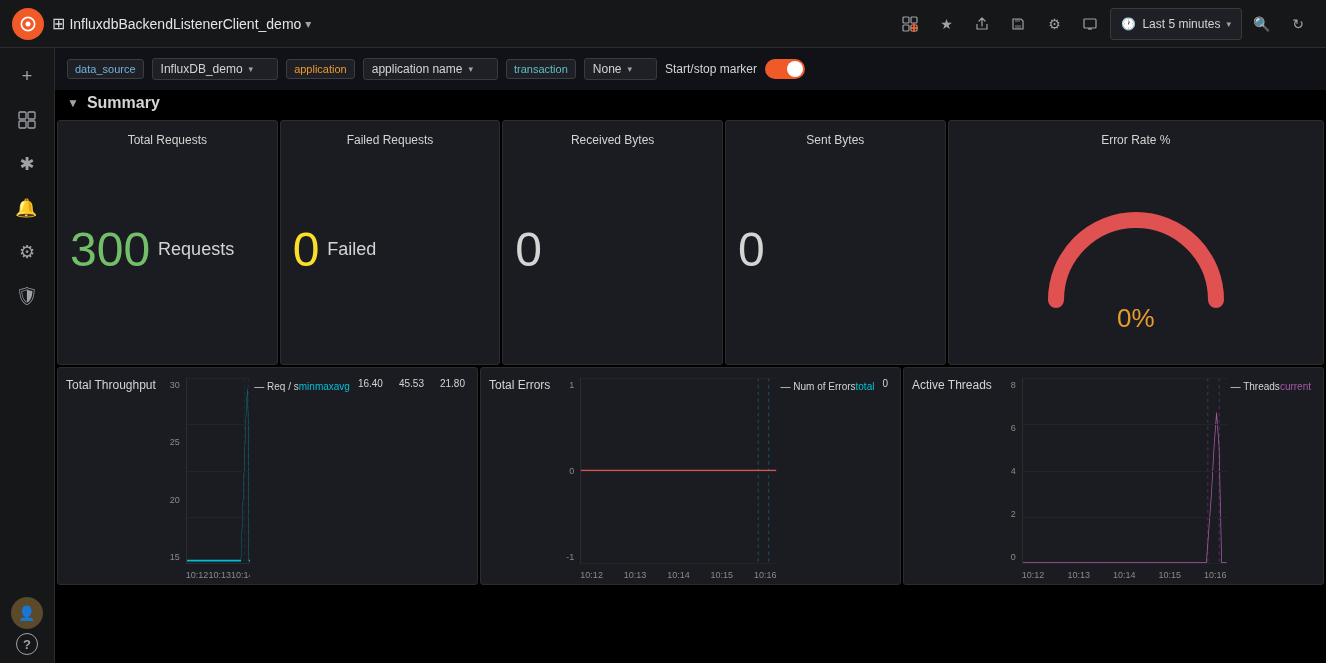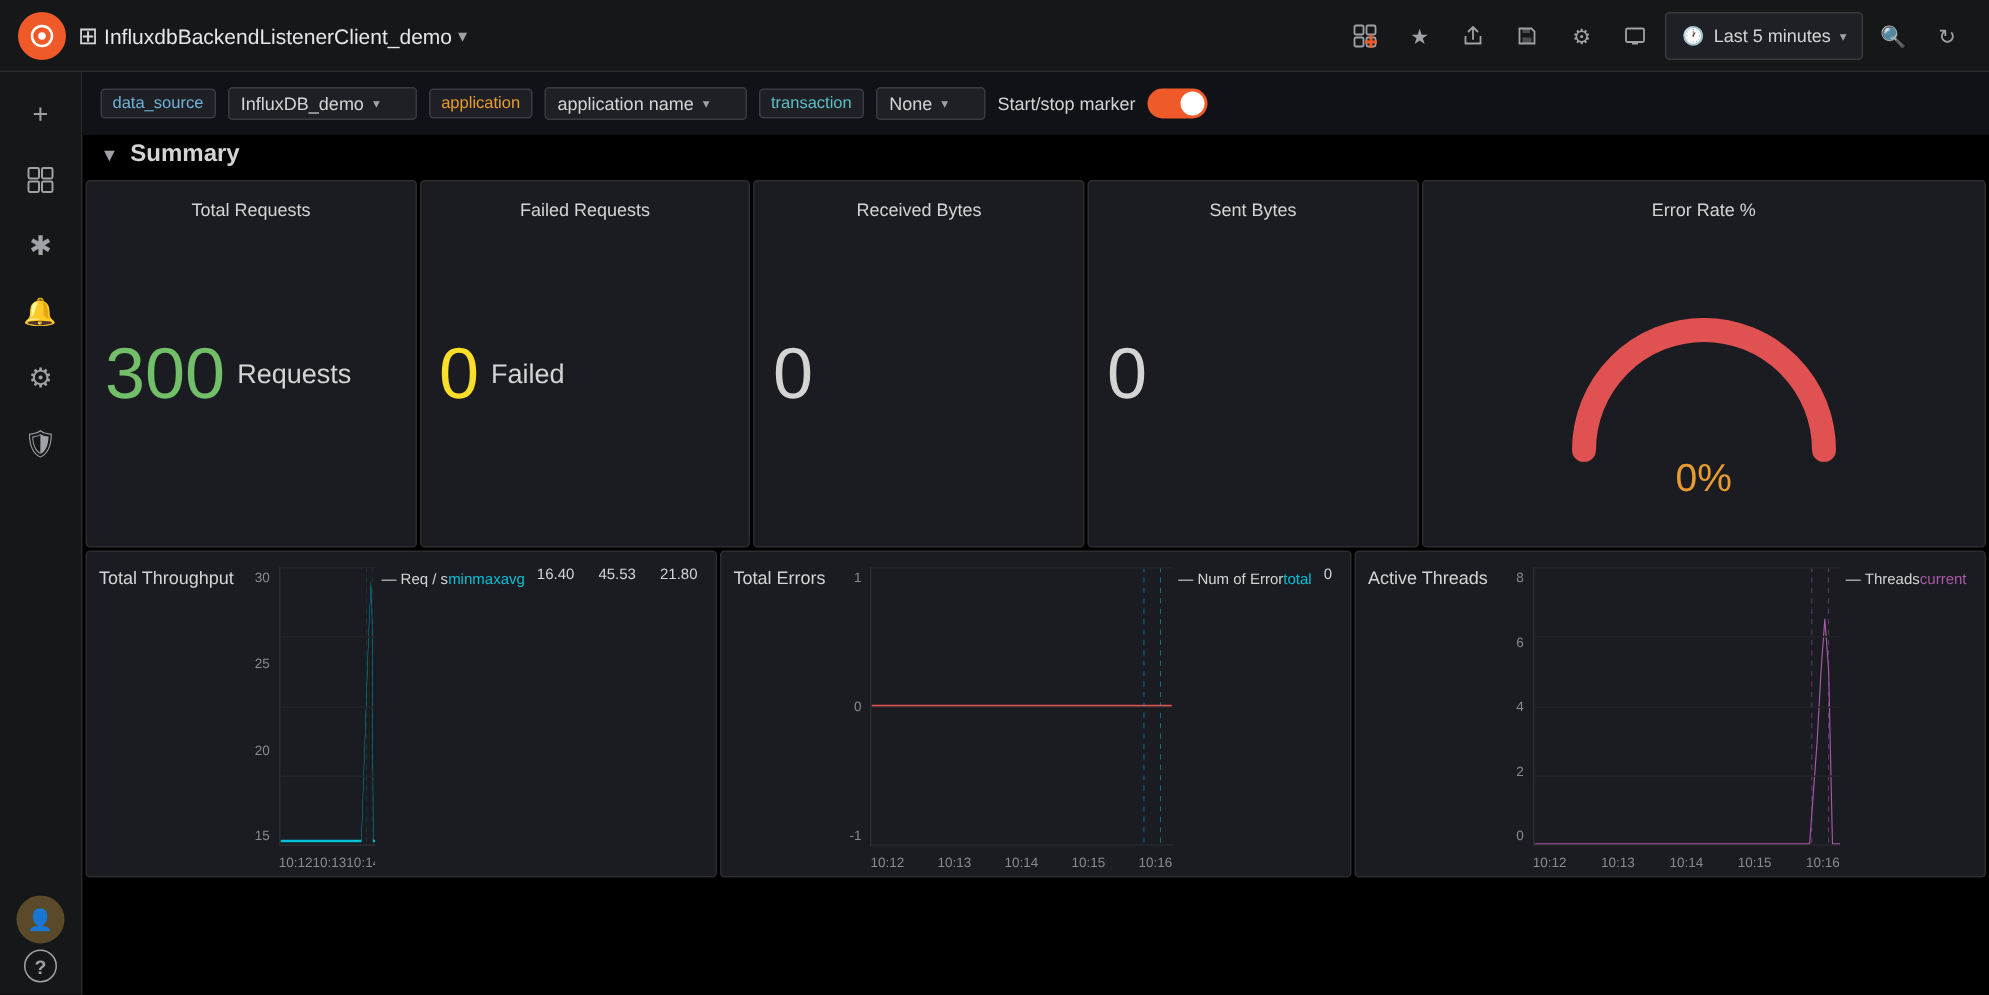--- a/index.html
+++ b/index.html
@@ -382,21 +382,21 @@
         </div>
         <div class="x-axis">
           <span class="x-label">10:12</span>
           <span class="x-label">10:13</span>
           <span class="x-label">10:14</span>
           <span class="x-label">10:15</span>
           <span class="x-label">10:16</span>
         </div>
       </div>
       <div class="chart-footer">
-        <span style="color:#d4d4d4;font-size:10px;">— Num of Error</span>
+        <span style="color:#d4d4d4;font-size:10px;">— Num of Errors</span>
         <span style="color:#00c0d6;font-size:10px;">total</span>
       </div>
       <div style="display:flex;justify-content:flex-end;gap:16px;padding:0 4px 2px 4px;font-size:10px;">
         <span style="color:#d4d4d4;">0</span>
       </div>
     </div>
 
     <div class="chart-card">
       <div class="chart-title">Active Threads</div>
       <div class="chart-area">

